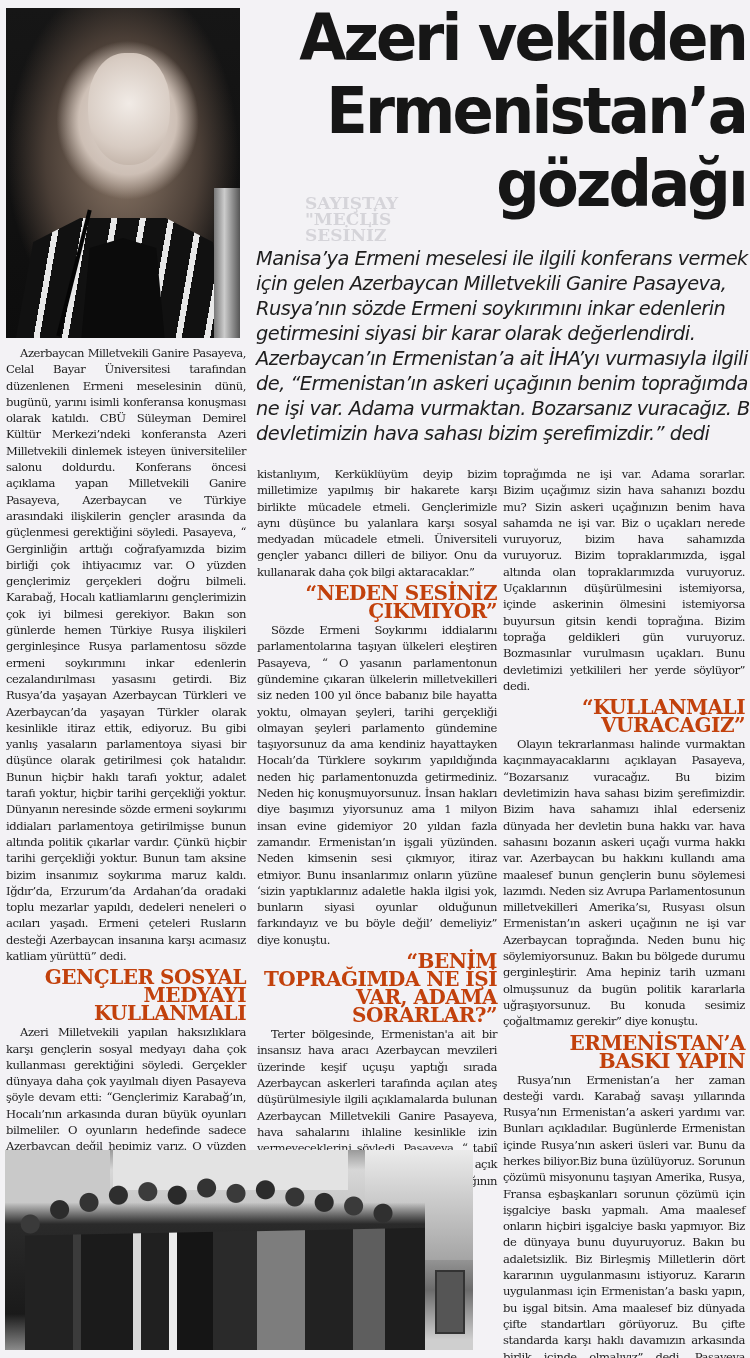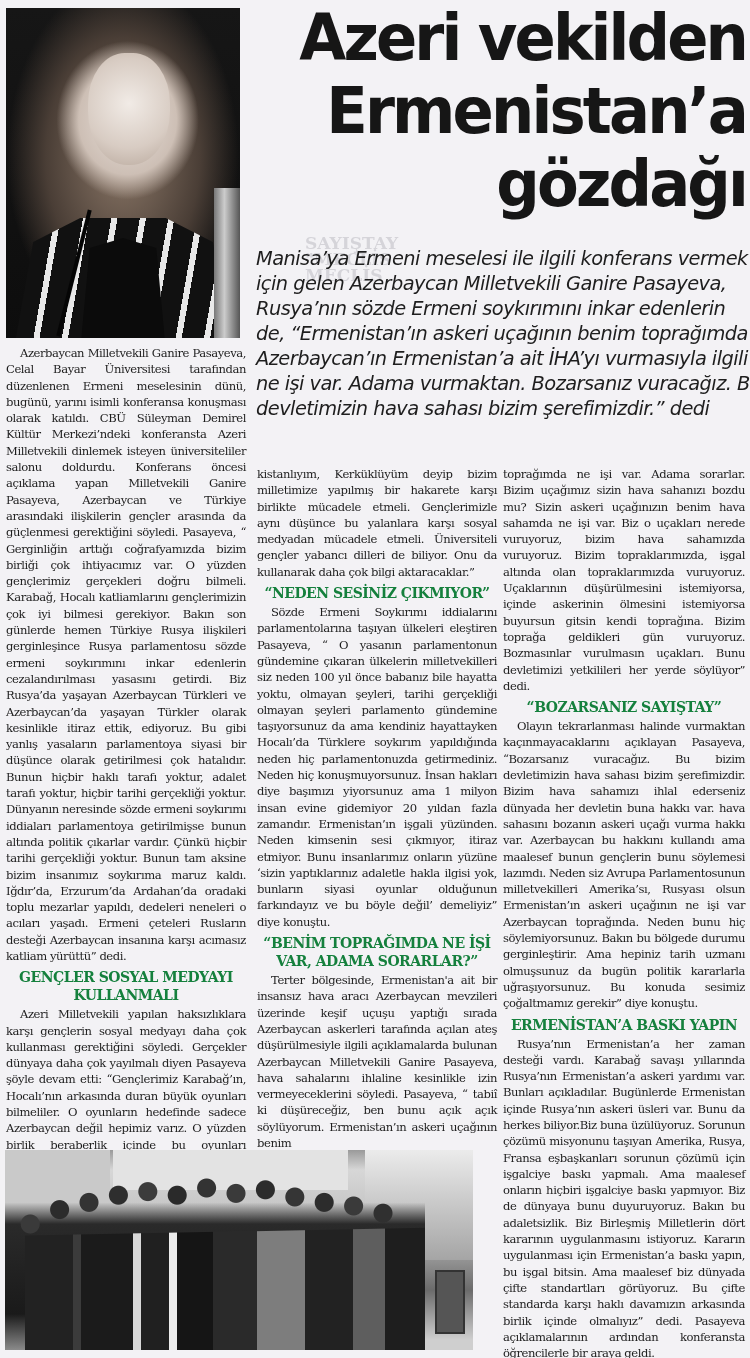--- a/index.html
+++ b/index.html
@@ -41,21 +41,21 @@
       font-size: 64px; line-height: 73px; letter-spacing: -3px;
       text-align: right; color: #161616;
       transform: scaleX(0.95); transform-origin: right top;
     }
     .headline div { white-space: nowrap; }
 
     
     .ghost {
       position: absolute; left: 305px; top: 195px;
       font-family: "DejaVu Serif", serif; font-weight: bold; font-size: 17px; line-height: 16px;
-      color: #c9c8ce; opacity: 0.7; margin-top: 40px;
+      color: #c9c8ce; opacity: 0.7;
     }
 
     
     .lead {
       position: absolute; left: 256px; top: 246px; width: 494px;
       font-family: "DejaVu Sans", sans-serif; font-style: italic;
       font-size: 19.4px; line-height: 25px; letter-spacing: -0.55px; color: #1e1e1e;
       white-space: nowrap;
     }
     .lead div { white-space: nowrap; }
@@ -64,22 +64,22 @@
     .col {
       position: absolute;
       font-family: "DejaVu Serif", serif; font-size: 11.6px; line-height: 16.3px;
       letter-spacing: -0.45px; color: #1d1d1d;
       text-align: justify;
     }
     .col p { margin: 0; text-indent: 14px; }
     .col p.noindent { text-indent: 0; }
     .col h3 {
       margin: 4px 0 2px 0;
-      font-family: "DejaVu Serif", serif; font-weight: bold; font-size: 14px; line-height: 18px;
-      letter-spacing: -0.5px; color: #15803d; text-align: center;
+      font-family: "DejaVu Serif", serif; font-weight: bold; font-size: 20px; line-height: 18px;
+      letter-spacing: -0.5px; color: #c2410c; text-align: right;
     }
     .col1 { left: 6px; top: 345px; width: 240px; }
     .col2 { left: 257px; top: 466px; width: 240px; }
     .col3 { left: 503px; top: 466px; width: 242px; }
 
     
     .group-photo {
       position: absolute; left: 5px; top: 1150px; width: 468px; height: 200px;
       background: linear-gradient(180deg, #9a9a9a 0%, #d7d7d7 10%, #bcbcbc 40%, #6b6b6b 70%, #cfcfcf 95%);
       overflow: hidden;
@@ -123,56 +123,57 @@
     <div class="jacket"></div>
     <div class="top"></div>
     <div class="face"></div>
     <div class="mic"></div>
     <div class="flag"></div>
   </div>
 
   <div class="ghost">
     <div>SAYIŞTAY</div>
     <div>"MECLİS</div>
-    <div>MECLİS</div>
+    <div>SESİNİZ</div>
   </div>
 
   <h1 class="headline" style="margin:0;">
     <div>Azeri vekilden</div>
     <div>Ermenistan’a</div>
     <div>gözdağı</div>
   </h1>
 
   <div class="lead">
     <div>Manisa’ya Ermeni meselesi ile ilgili konferans vermek</div>
     <div>için gelen Azerbaycan Milletvekili Ganire Pasayeva,</div>
     <div>Rusya’nın sözde Ermeni soykırımını inkar edenlerin</div>
+    <div>getirmesini siyasi bir karar olarak değerlendirdi.</div>
+    <div>Azerbaycan’ın Ermenistan’a ait İHA’yı vurmasıyla ilgili</div>
     <div>de, “Ermenistan’ın askeri uçağının benim toprağımda</div>
-    <div>Azerbaycan’ın Ermenistan’a ait İHA’yı vurmasıyla ilgili</div>
     <div>ne işi var. Adama vurmaktan. Bozarsanız vuracağız. Bizim</div>
     <div>devletimizin hava sahası bizim şerefimizdir.” dedi</div>
   </div>
 
   <div class="col col1">
     <p>Azerbaycan Milletvekili Ganire Pasayeva, Celal Bayar Üniversitesi tarafından düzenlenen Ermeni meselesinin dünü, bugünü, yarını isimli konferansa konuşması olarak katıldı. CBÜ Süleyman Demirel Kültür Merkezi’ndeki konferansta Azeri Milletvekili dinlemek isteyen üniversiteliler salonu doldurdu. Konferans öncesi açıklama yapan Milletvekili Ganire Pasayeva, Azerbaycan ve Türkiye arasındaki ilişkilerin gençler arasında da güçlenmesi gerektiğini söyledi. Pasayeva, “ Gerginliğin arttığı coğrafyamızda bizim birliği çok ihtiyacımız var. O yüzden gençlerimiz gerçekleri doğru bilmeli. Karabağ, Hocalı katliamlarını gençlerimizin çok iyi bilmesi gerekiyor. Bakın son günlerde hemen Türkiye Rusya ilişkileri gerginleşince Rusya parlamentosu sözde ermeni soykırımını inkar edenlerin cezalandırılması yasasını getirdi. Biz Rusya’da yaşayan Azerbaycan Türkleri ve Azerbaycan’da yaşayan Türkler olarak kesinlikle itiraz ettik, ediyoruz. Bu gibi yanlış yasaların parlamentoya siyasi bir düşünce olarak getirilmesi çok hatalıdır. Bunun hiçbir haklı tarafı yoktur, adalet tarafı yoktur, hiçbir tarihi gerçekliği yoktur. Dünyanın neresinde sözde ermeni soykırımı iddiaları parlamentoya getirilmişse bunun altında politik çıkarlar vardır. Çünkü hiçbir tarihi gerçekliği yoktur. Bunun tam aksine bizim insanımız soykırıma maruz kaldı. Iğdır’da, Erzurum’da Ardahan’da oradaki toplu mezarlar yapıldı, dedeleri neneleri o acıları yaşadı. Ermeni çeteleri Rusların desteği Azerbaycan insanına karşı acımasız katliam yürüttü” dedi.</p>
     <h3>GENÇLER SOSYAL MEDYAYI KULLANMALI</h3>
     <p>Azeri Milletvekili yapılan haksızlıklara karşı gençlerin sosyal medyayı daha çok kullanması gerektiğini söyledi. Gerçekler dünyaya daha çok yayılmalı diyen Pasayeva şöyle devam etti: “Gençlerimiz Karabağ’ın, Hocalı’nın arkasında duran büyük oyunları bilmeliler. O oyunların hedefinde sadece Azerbaycan değil hepimiz varız. O yüzden birlik beraberlik içinde bu oyunları bozmalıyız. Onlara karşı gerçekleri anlatmakla mücadele edebiliriz.İnsanımızla gerçekleri konuşuyoruz, bu gerçekleri dünyaya daha çok duyurmalıyız. Gençlerin misyonu olmalı. Gençler daha duyarlı olmalı. İnternet sosyal medyayı kullanan gençlerimizin ben Azerbaycanlıyım, Kazakistanlıyım, Özbe-</p>
   </div>
 
   <div class="col col2">
     <p class="noindent">kistanlıyım, Kerküklüyüm deyip bizim milletimize yapılmış bir hakarete karşı birlikte mücadele etmeli. Gençlerimizle aynı düşünce bu yalanlara karşı sosyal medyadan mücadele etmeli. Üniversiteli gençler yabancı dilleri de biliyor. Onu da kullanarak daha çok bilgi aktaracaklar.”</p>
     <h3>“NEDEN SESİNİZ ÇIKMIYOR”</h3>
     <p>Sözde Ermeni Soykırımı iddialarını parlamentolarına taşıyan ülkeleri eleştiren Pasayeva, “ O yasanın parlamentonun gündemine çıkaran ülkelerin milletvekilleri siz neden 100 yıl önce babanız bile hayatta yoktu, olmayan şeyleri, tarihi gerçekliği olmayan şeyleri parlamento gündemine taşıyorsunuz da ama kendiniz hayattayken Hocalı’da Türklere soykırım yapıldığında neden hiç parlamentonuzda getirmediniz. Neden hiç konuşmuyorsunuz. İnsan hakları diye başımızı yiyorsunuz ama 1 milyon insan evine gidemiyor 20 yıldan fazla zamandır. Ermenistan’ın işgali yüzünden. Neden kimsenin sesi çıkmıyor, itiraz etmiyor. Bunu insanlarımız onların yüzüne ‘sizin yaptıklarınız adaletle hakla ilgisi yok, bunların siyasi oyunlar olduğunun farkındayız ve bu böyle değil’ demeliyiz” diye konuştu.</p>
     <h3>“BENİM TOPRAĞIMDA NE İŞİ VAR, ADAMA SORARLAR?”</h3>
     <p>Terter bölgesinde, Ermenistan'a ait bir insansız hava aracı Azerbaycan mevzileri üzerinde keşif uçuşu yaptığı sırada Azerbaycan askerleri tarafında açılan ateş düşürülmesiyle ilgili açıklamalarda bulunan Azerbaycan Milletvekili Ganire Pasayeva, hava sahalarını ihlaline kesinlikle izin vermeyeceklerini söyledi. Pasayeva, “ tabiî ki düşüreceğiz, ben bunu açık açık söylüyorum. Ermenistan’ın askeri uçağının benim</p>
   </div>
 
   <div class="col col3">
     <p class="noindent">toprağımda ne işi var. Adama sorarlar. Bizim uçağımız sizin hava sahanızı bozdu mu? Sizin askeri uçağınızın benim hava sahamda ne işi var. Biz o uçakları nerede vuruyoruz, bizim hava sahamızda vuruyoruz. Bizim topraklarımızda, işgal altında olan topraklarımızda vuruyoruz. Uçaklarının düşürülmesini istemiyorsa, içinde askerinin ölmesini istemiyorsa buyursun gitsin kendi toprağına. Bizim toprağa geldikleri gün vuruyoruz. Bozmasınlar vurulmasın uçakları. Bunu devletimizi yetkilileri her yerde söylüyor” dedi.</p>
-    <h3>“BOZARSANIZ SAYIŞTAY”</h3>
+    <h3>“KULLANMALI VURACAĞIZ”</h3>
     <p>Olayın tekrarlanması halinde vurmaktan kaçınmayacaklarını açıklayan Pasayeva, “Bozarsanız vuracağız. Bu bizim devletimizin hava sahası bizim şerefimizdir. Bizim hava sahamızı ihlal ederseniz dünyada her devletin buna hakkı var. hava sahasını bozanın askeri uçağı vurma hakkı var. Azerbaycan bu hakkını kullandı ama maalesef bunun gençlerin bunu söylemesi lazımdı. Neden siz Avrupa Parlamentosunun milletvekilleri Amerika’sı, Rusyası olsun Ermenistan’ın askeri uçağının ne işi var Azerbaycan toprağında. Neden bunu hiç söylemiyorsunuz. Bakın bu bölgede durumu gerginleştirir. Ama hepiniz tarih uzmanı olmuşsunuz da bugün politik kararlarla uğraşıyorsunuz. Bu konuda sesimiz çoğaltmamız gerekir” diye konuştu.</p>
     <h3>ERMENİSTAN’A BASKI YAPIN</h3>
     <p><span>Rusya’nın Ermenistan’a her zaman desteği vardı. Karabağ savaşı yıllarında Rusya’nın Ermenistan’a askeri yardımı var. Bunları açıkladılar. Bugünlerde Ermenistan içinde Rusya’nın askeri üsleri var. Bunu da herkes biliyor.Biz buna üzülüyoruz. Sorunun çözümü misyonunu taşıyan Amerika, Rusya, Fransa eşbaşkanları sorunun çözümü için işgalciye baskı yapmalı. Ama maalesef onların hiçbiri işgalciye baskı yapmıyor. Biz de dünyaya bunu duyuruyoruz. Bakın bu adaletsizlik. Biz Birleşmiş Milletlerin dört kararının uygulanmasını istiyoruz. Kararın uygulanması için Ermenistan’a baskı yapın, bu işgal bitsin. Ama maalesef biz dünyada çifte standartları görüyoruz. Bu çifte standarda karşı haklı davamızın arkasında birlik içinde olmalıyız” dedi. Pasayeva açıklamalarının ardından konferansta öğrencilerle bir araya geldi.</span></p>
   </div>
 
   <div class="group-photo" title="Group photo of Ganire Pasayeva with university students and officials in front of a building">
     <div class="wall-left"></div>
     <div class="wall-mid"></div>
     <div class="window-right"></div>
     <div class="crowd"></div>

